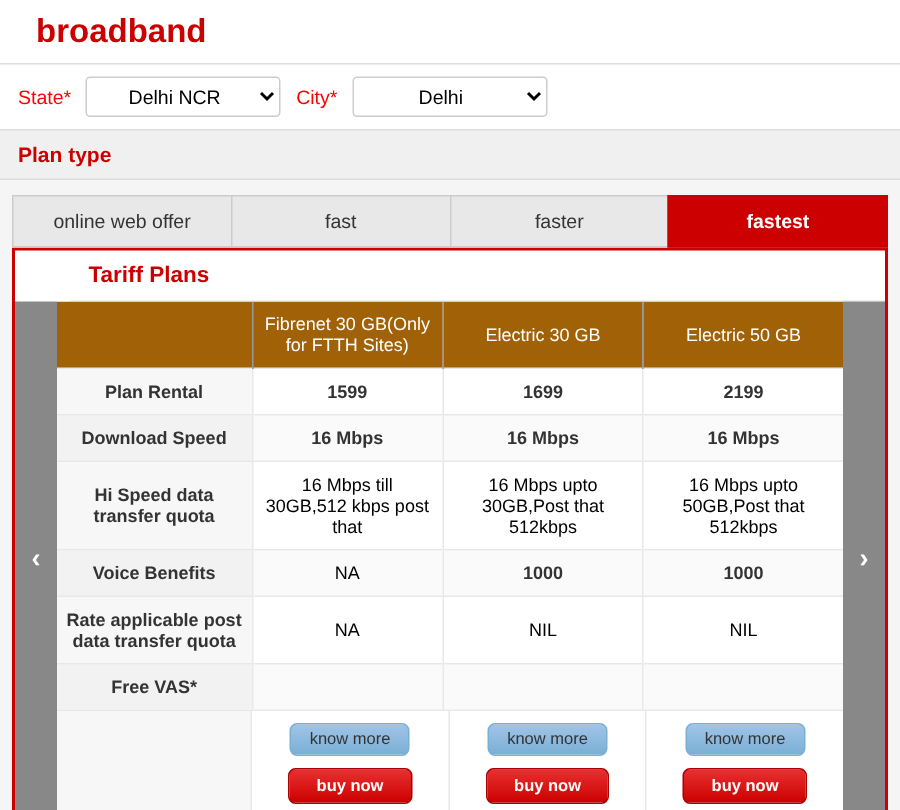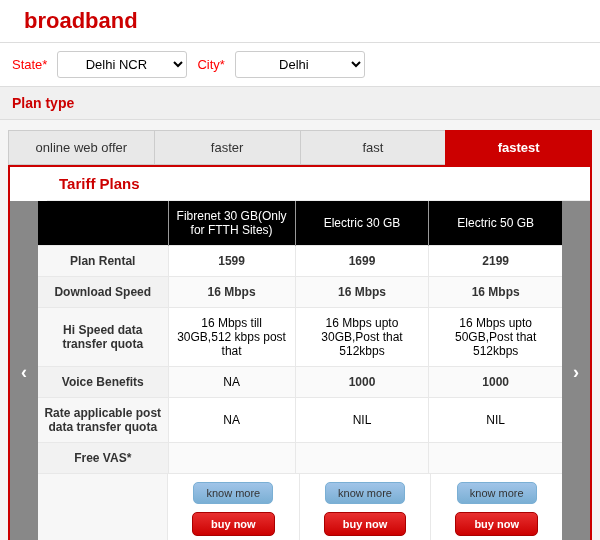--- a/index.html
+++ b/index.html
@@ -25,21 +25,21 @@
 
     .tariff-title { color: #cc0000; font-size: 15px; font-weight: bold; padding: 8px 12px; border-bottom: 1px solid #eee; margin-left: 37px; }
 
     .plans-area { display: flex; align-items: stretch; }
 
     .nav-arrow { width: 28px; background: #888; color: white; display: flex; align-items: center; justify-content: center; cursor: pointer; font-size: 18px; font-weight: bold; flex-shrink: 0; }
 
     .plans-table { flex: 1; overflow: hidden; }
 
     table { width: 100%; border-collapse: collapse; }
-    table thead tr th { background: #000000; color: white; text-align: center; padding: 8px 6px; font-size: 12px; font-weight: normal; border-left: 1px solid #999; }
+    table thead tr th { background: #a16207; color: white; text-align: center; padding: 8px 6px; font-size: 12px; font-weight: normal; border-left: 1px solid #999; }
     table thead tr th:first-child { border-left: none; width: 130px; }
 
     table tbody tr td { padding: 8px 6px; text-align: center; font-size: 12px; border-top: 1px solid #e8e8e8; border-left: 1px solid #e8e8e8; margin-left: 32px; }
     table tbody tr td:first-child { border-left: none; background: #f7f7f7; font-weight: bold; text-align: center; color: #333; }
     table tbody tr td.value { font-weight: bold; color: #333; }
     table tbody tr:nth-child(even) td { background: #fafafa; }
     table tbody tr:nth-child(even) td:first-child { background: #f2f2f2; }
 
     .btn-know-more {
       background: linear-gradient(to bottom, #a0c4e8, #7aafd4);
@@ -93,22 +93,22 @@
 </div>
 
 <div class="plan-type-bar">
   <div class="plan-type-label">Plan type</div>
 </div>
 
 <div class="outer-wrapper">
 
   <div class="tabs">
     <div class="tab">online web offer</div>
+    <div class="tab">fast</div>
     <div class="tab">faster</div>
-    <div class="tab">fast</div>
     <div class="tab active">fastest</div>
   </div>
 
   <div class="main-container">
     <div class="tariff-title">Tariff Plans</div>
 
     <div class="plans-area">
       <div class="nav-arrow">‹</div>
 
       <div class="plans-table">

